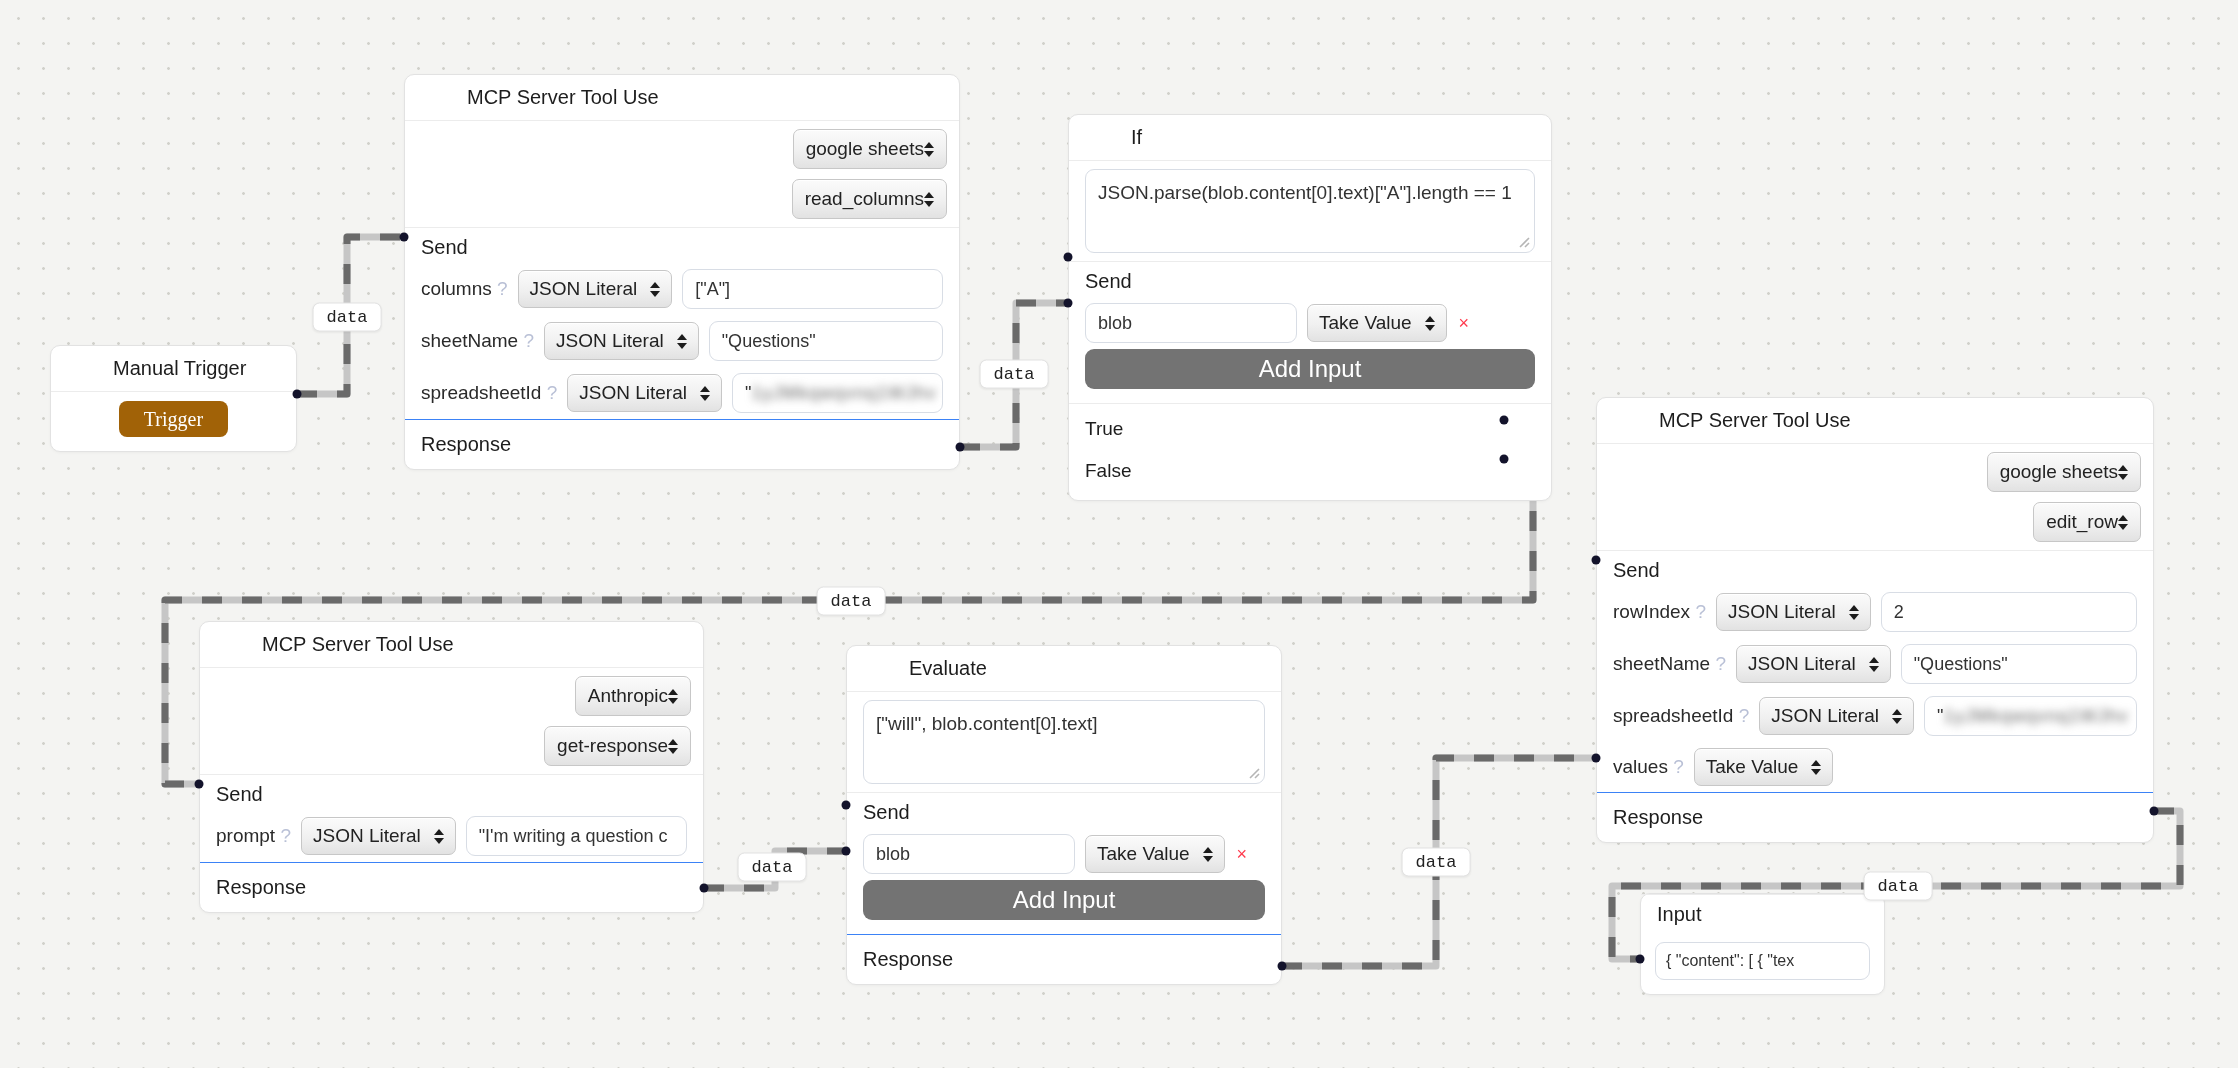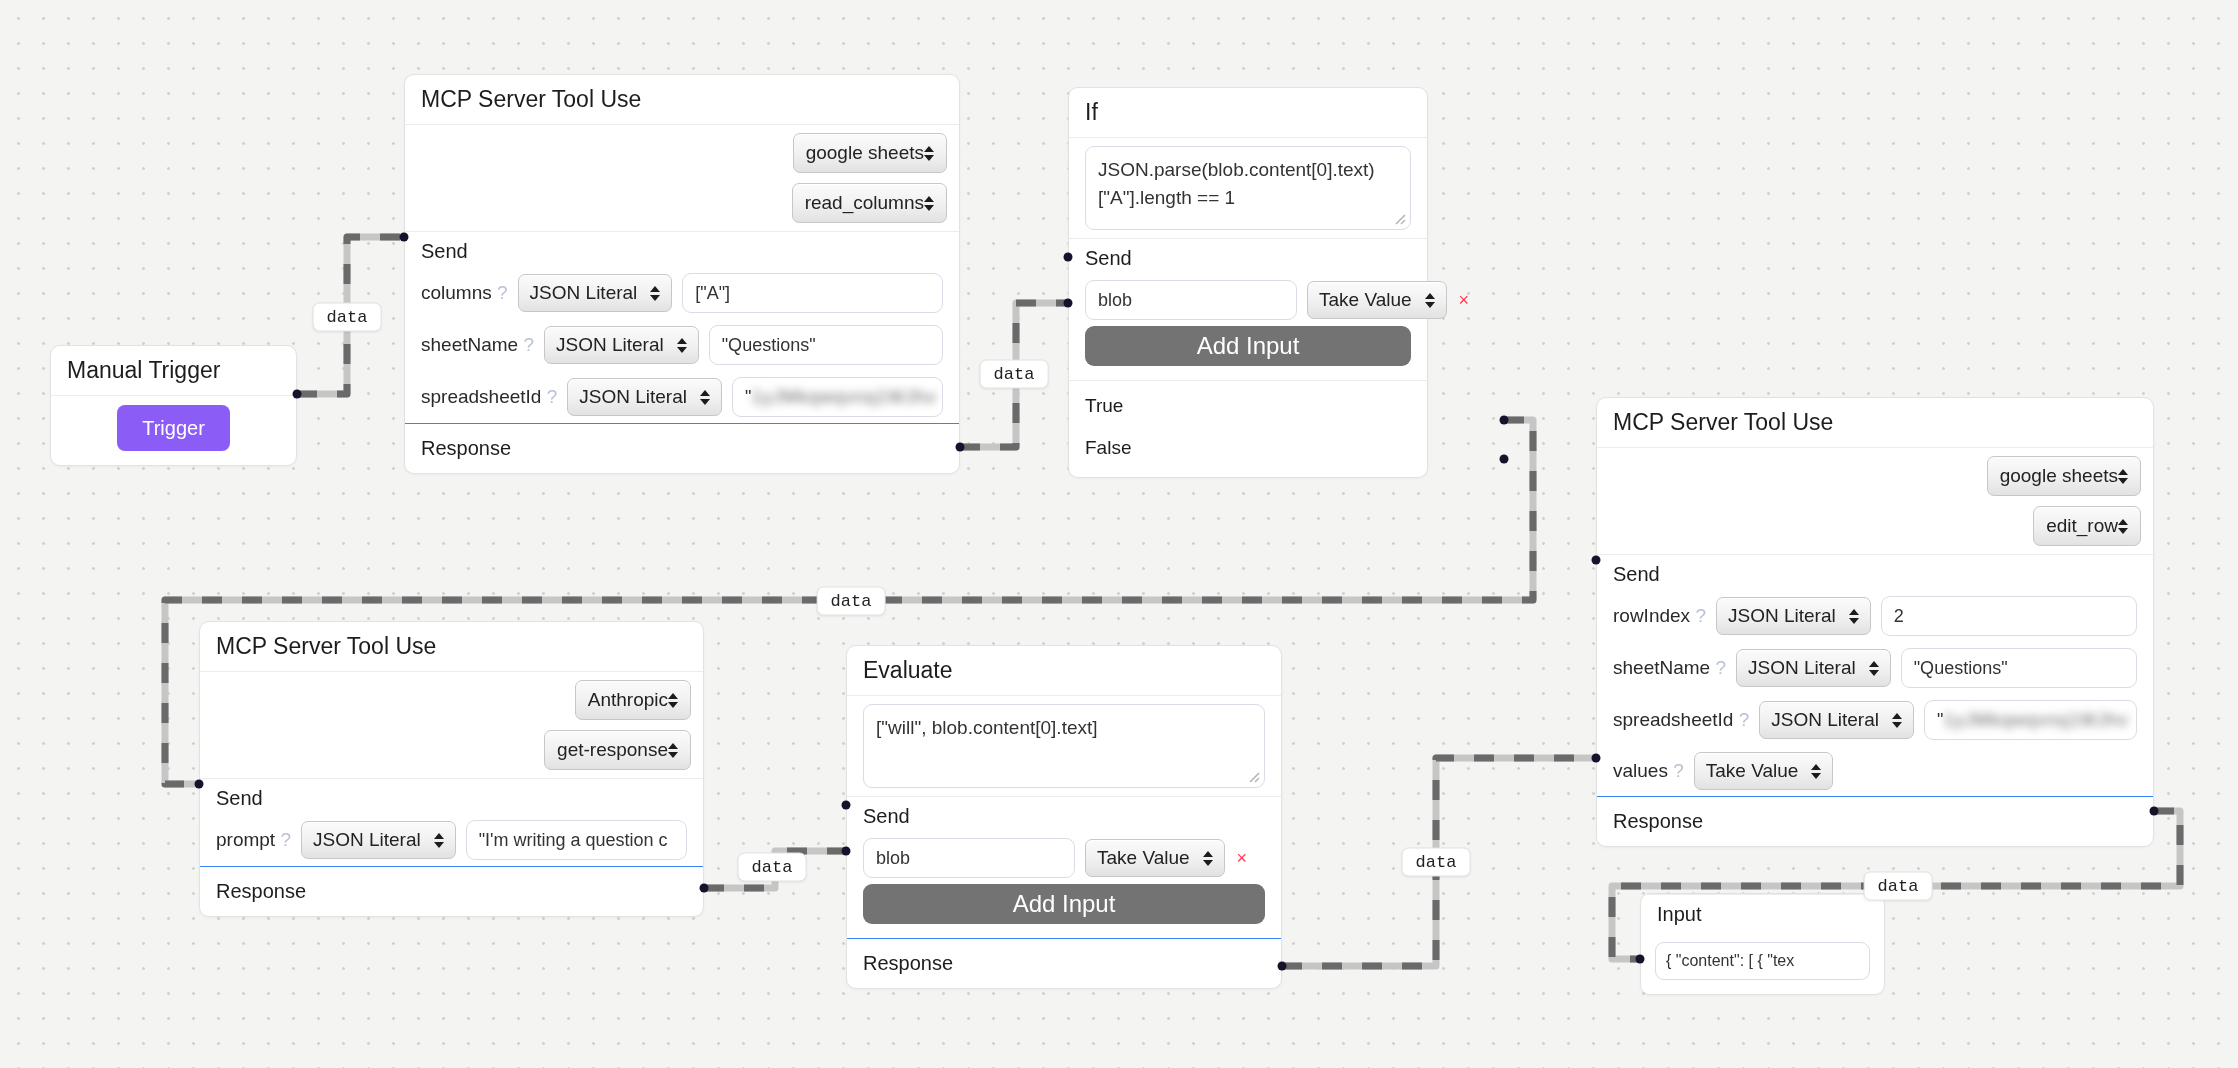--- a/index.html
+++ b/index.html
@@ -17,21 +17,21 @@
   .edge-label {
     position:absolute; z-index:3; transform:translate(-50%,-50%);
     background:#fff; border:1px solid #e2e2e2; border-radius:7px;
     padding:4px 13px; font-size:17px; color:#222; box-shadow:0 1px 2px rgba(0,0,0,.05);font-family:Liberation Mono, monospace;
   }
   .node {
     position:absolute; z-index:2; background:#fff;
     border:1px solid #e2e2e2; border-radius:10px;
     box-shadow:0 1px 3px rgba(0,0,0,.04); box-sizing:border-box;
   }
-  .node-title { padding:11px 16px; font-size:23px; color:#1d1d1d; }
+  .node-title { padding:11px 16px; font-size:20px; color:#1d1d1d;margin-left:46px; }
   .sec-top { border-top:1px solid #ececec;align-items:flex-end; }
   .sel-sec { padding:8px 12px; display:flex; flex-direction:column; gap:10px; }
   .select {
     display:flex; align-items:center; justify-content:space-between;
     height:40px; box-sizing:border-box; padding:0 12px;
     border:1px solid #c7c7c7; border-radius:7px;
     background:linear-gradient(180deg,#fbfbfb 0%,#f0f0f0 55%,#e2e2e2 100%);
     box-shadow:inset 0 1px 0 rgba(255,255,255,.9);
     font-size:19px; color:#222;
   }
@@ -63,23 +63,23 @@
     display:block; border:none; margin:0 16px 14px; height:40px;
     width:calc(100% - 32px); background:#737373; color:#fff;
     font-size:24px; border-radius:9px; font-family:inherit; cursor:pointer;
   }
   .resp-row { border-top:1px solid #3b82f6; padding:13px 16px; font-size:20px; color:#1d1d1d; }
   .outputs { border-top:1px solid #ececec; padding:4px 0 8px; }
   .out-row { padding:10px 16px; font-size:19px; color:#1d1d1d; }
   .x { color:#ff3b4e; font-size:18px; padding:0 2px; cursor:pointer; }
   .mt-body { border-top:1px solid #ececec; padding:9px 0 14px; text-align:center; }
   .btn-trigger {
-    border:none; display:inline-block; height:46px; padding:0 25px;
-    background:#8b5cf6; color:#fff; font-size:20px; border-radius:8px;
-    font-family:Liberation Sans, sans-serif; cursor:pointer;
+    border:none; display:inline-block; height:36px; padding:0 25px;
+    background:#a16207; color:#fff; font-size:20px; border-radius:8px;
+    font-family:Liberation Serif, serif; cursor:pointer;
   }
   .disp-input {
     margin:8px 14px 14px; height:38px; box-sizing:border-box;
     display:flex; align-items:center; padding:0 10px;
     border:1px solid #d8dde5; border-radius:9px; font-size:16px; color:#333;
     white-space:nowrap; overflow:hidden;
   }
 </style>
 </head>
 <body>
@@ -180,21 +180,21 @@
         </div>
         <div class="tinput">
             <span>"</span>
             <span class="blurred">1yJMkqwqvnq1WJhv</span>
           </div>
       </div>
     </div>
     <div class="resp-row">Response</div>
   </div>
 
-  <div class="node" style="left:1068px;top:87px;width:360px">
+  <div class="node" style="left:1068px;top:114px;width:484px">
     <div class="node-title">If</div>
     <div class="sec-top">
       <div class="ta-wrap">
         <div class="ta">JSON.parse(blob.content[0].text)["A"].length == 1</div>
         <svg class="grip" width="12" height="12">
             <path d="M11 2 L2 11 M11 7 L7 11" stroke="#b6b6b6" stroke-width="1.6" fill="none"></path>
           </svg>
       </div>
     </div>
     <div class="sec-top">

